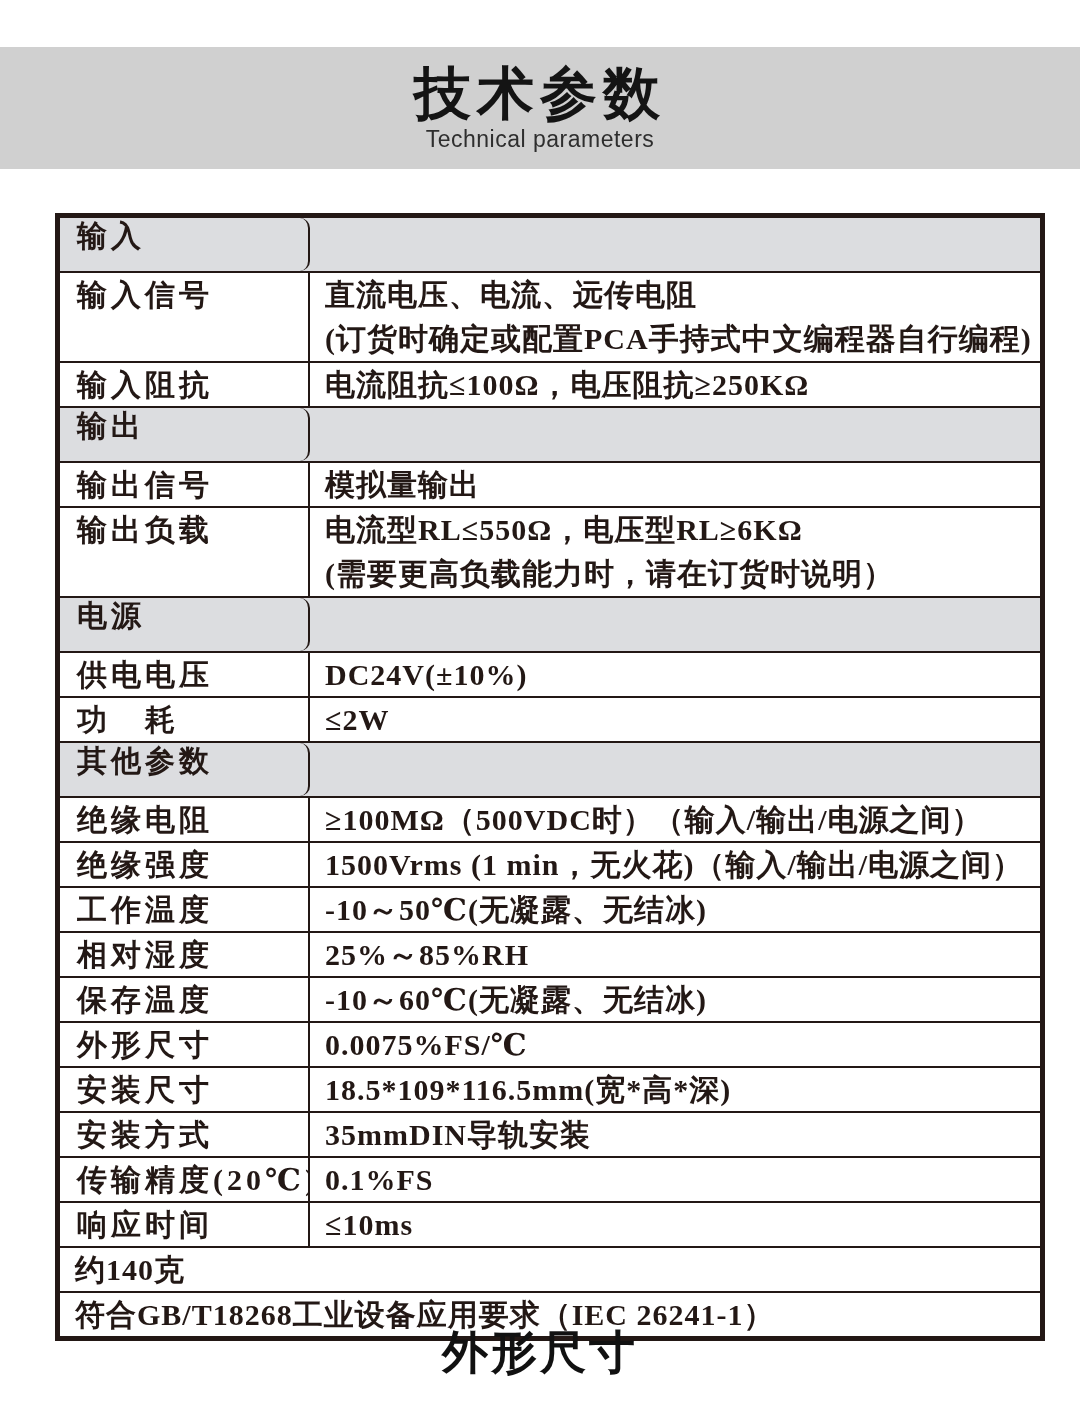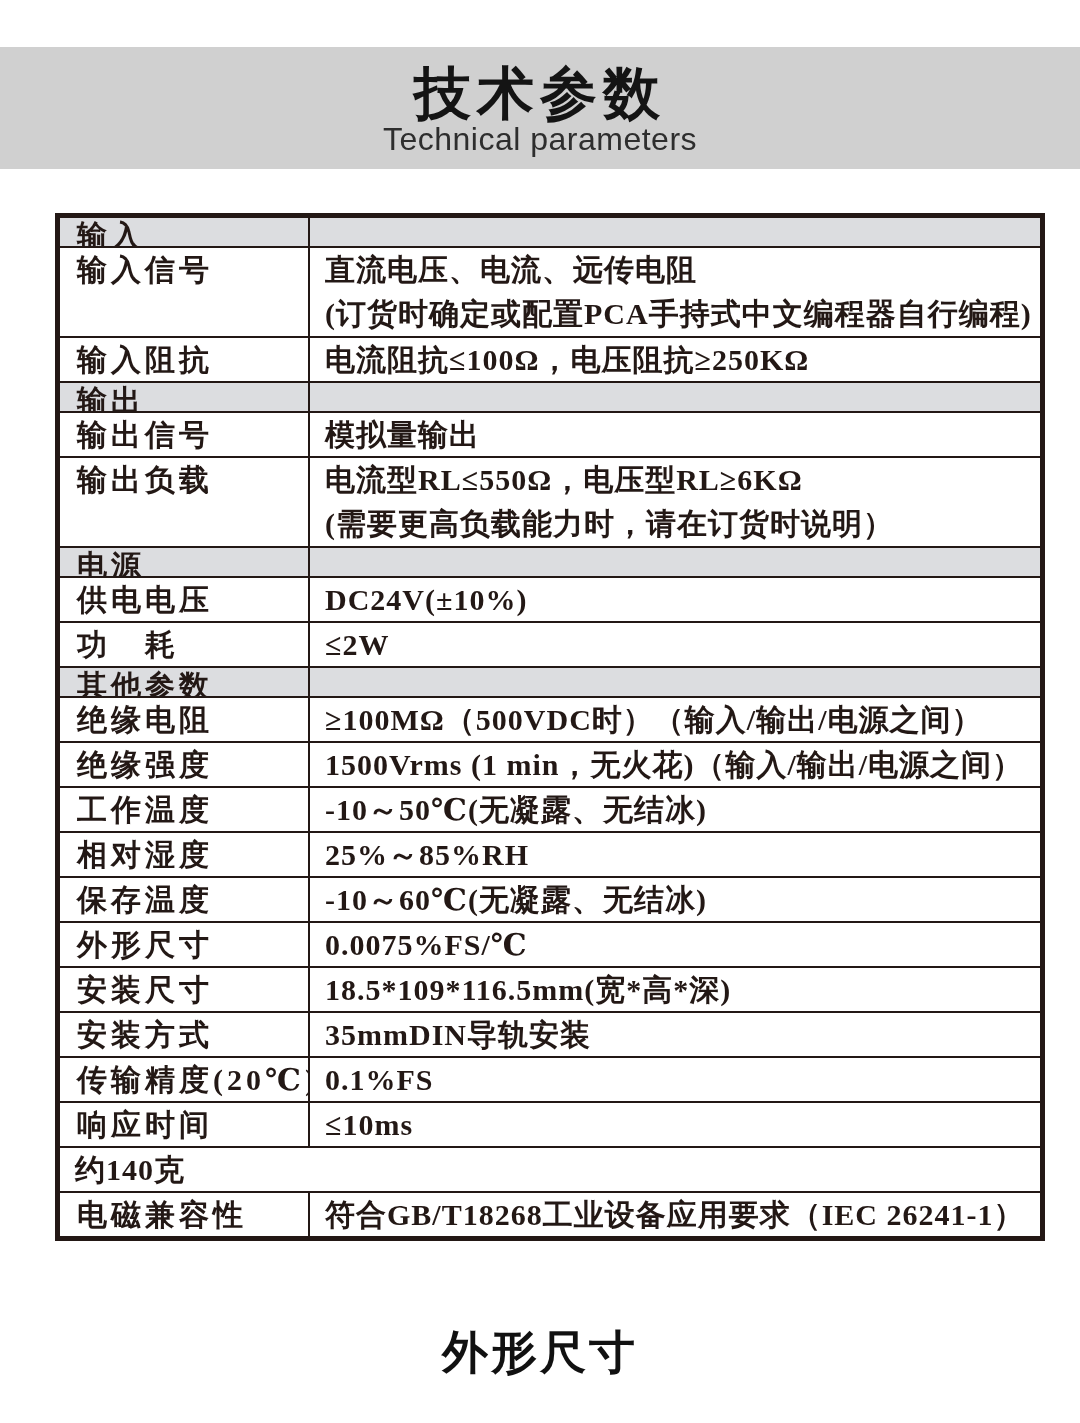--- a/index.html
+++ b/index.html
@@ -28,21 +28,21 @@
   .page-title{
     font-family:"Liberation Sans","DejaVu Sans",sans-serif;
     font-weight:bold;
     font-size:57px;
     line-height:60px;
     letter-spacing:6px;
     color:#141414;
   }
   .page-subtitle{
     font-family:"Liberation Sans","DejaVu Sans",sans-serif;
-    font-size:32px;
+    font-size:23px;
     line-height:28px;
     margin-top:2px;
     color:var(--subtitle);
     letter-spacing:0.5px;
   }
   
   .spec-table{
     position:absolute;left:55px;top:213px;
     width:990px;
     border:5px solid var(--ink);
@@ -60,21 +60,21 @@
     letter-spacing:4px;
   }
   .cell.value{
     flex:1;
     padding-left:15px;
     font-weight:bold;
     font-size:30px;
     letter-spacing:1px;
   }
   .row.section{background:var(--section);}
-  .row.section .cell{height:28px;line-height:36px;}
+  .row.section .cell{height:53px;line-height:36px;border-radius:10px;}
   .row.param .cell.label{line-height:43px;}
   .row.param .line{height:43px;line-height:43px;}
   .row.param.multi .cell.label{line-height:44px;}
   .row.param.multi .line{height:44px;line-height:44px;}
   
   .footer-title{
     position:absolute;left:0;top:1322px;
     width:1080px;
     text-align:center;
     font-family:"Liberation Sans","DejaVu Sans",sans-serif;
@@ -206,20 +206,19 @@
       <div class="cell value">
         <div class="line">≤10ms</div>
       </div>
     </div>
     <div class="row param">
       <div class="cell value">
         <div class="line">约140克</div>
       </div>
     </div>
     <div class="row param">
-      <div class="cell label">电磁兼容性</div>
       <div class="cell value">
         <div class="line">符合GB/T18268工业设备应用要求（IEC 26241-1）</div>
       </div>
     </div>
   </div>
 
 <div class="footer-title">外形尺寸</div>
 
 </body></html>

